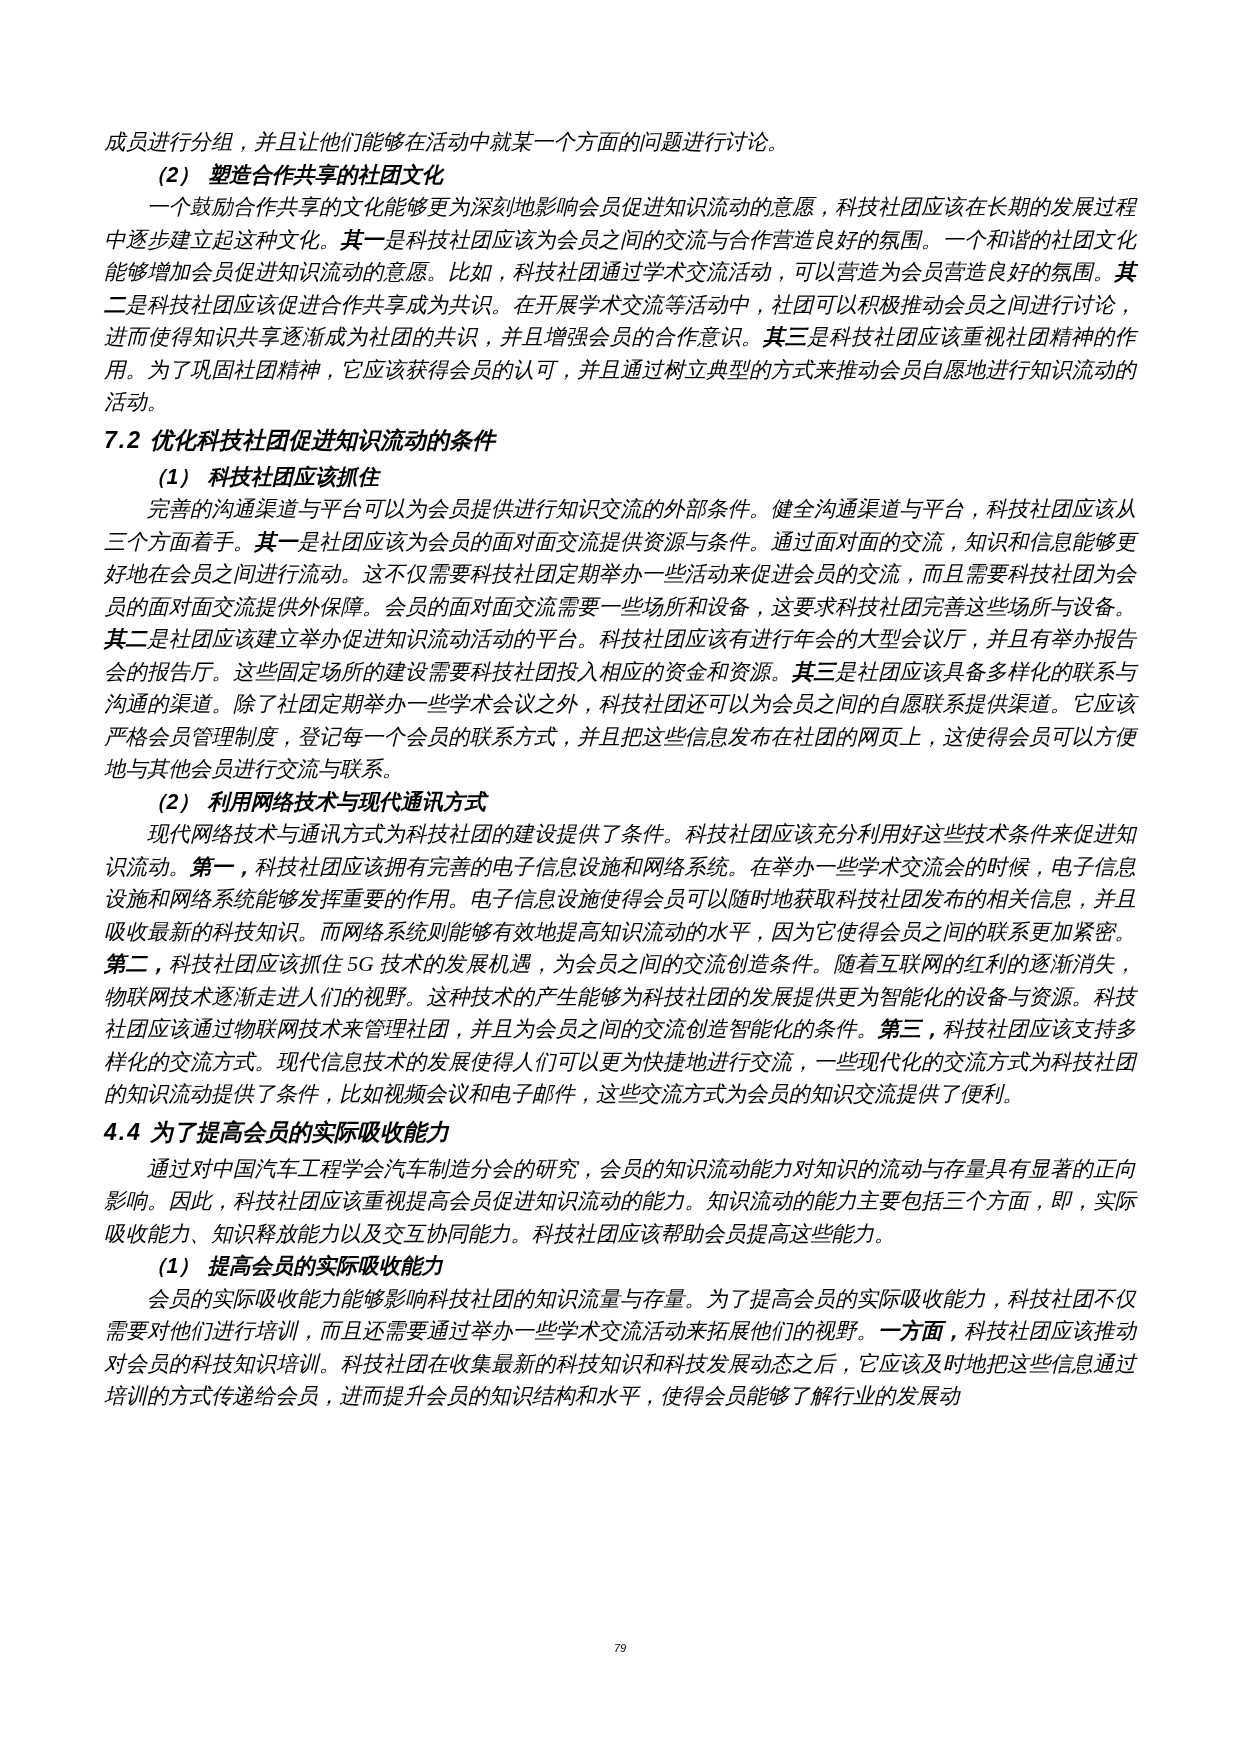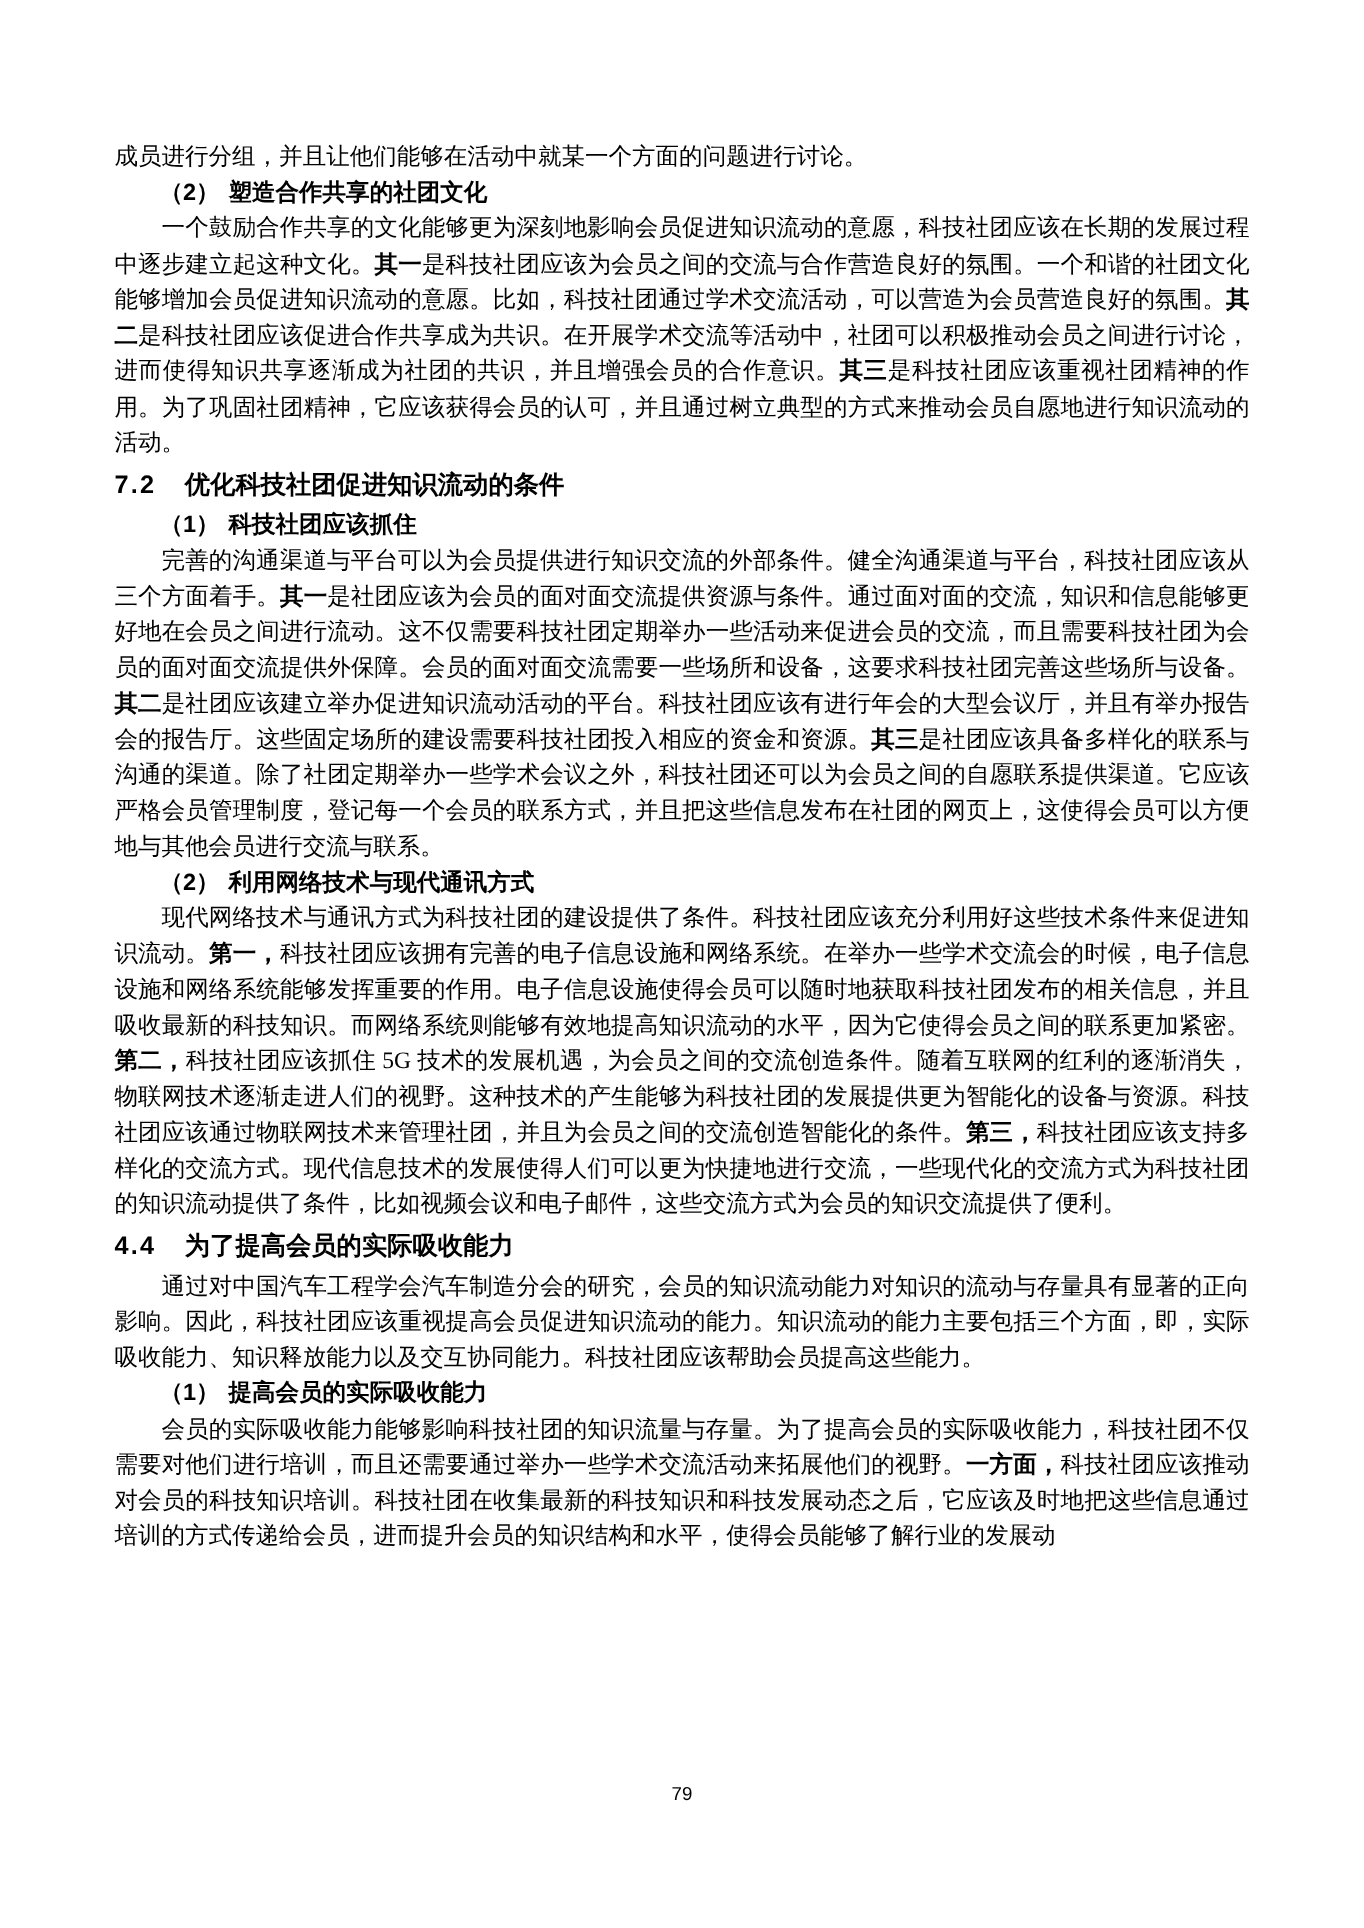--- a/index.html
+++ b/index.html
@@ -13,57 +13,58 @@
     color: #000000;
     font-family: "Liberation Serif", "DejaVu Serif", serif;
   }
   .page {
     position: relative;
     width: 1240px;
     height: 1753px;
     box-sizing: border-box;
     padding: 126px 104px 0 104px;
     overflow: hidden;
+    font-style: italic;
   }
   .doc-body { width: 1032px; }
   .para {
     margin: 0;
     font-size: 21.4px;
     line-height: 32.5px;
     text-align: justify;
     text-justify: inter-ideograph;
     text-indent: 2em;
   }
   .para.no-indent { text-indent: 0; }
   .b { font-weight: bold; }
   .heading {
     margin: 2px 0;
     font-size: 23px;
     line-height: 38px;
     font-weight: bold;
     font-family: "Liberation Sans", "DejaVu Sans", sans-serif;
   }
-  .heading .num { letter-spacing: 2px; margin-right: 26px; }
+  .heading .num { letter-spacing: 2px; margin-right: 8px; }
   .subheading {
     margin: 0;
     font-size: 21.4px;
     line-height: 32.5px;
     font-weight: bold;
     font-family: "Liberation Sans", "DejaVu Sans", sans-serif;
     padding-left: 41px;
   }
   .subheading.wide .title { margin-left: 8px; text-align: right; }
   .subheading.narrow .title { margin-left: 8px; }
   .page-number {
     position: absolute;
     left: 0;
     right: 0;
-    bottom: 112px;
+    bottom: 99px;
     text-align: center;
-    font-size: 17px;
+    font-size: 11px;
     font-family: "Liberation Sans", "DejaVu Sans", sans-serif;
   }
 </style>
 </head>
 <body>
 
 <div class="page">
   <div class="doc-body" id="doc-body">
       <p class="para no-indent"><span>成员进行分组，并且让他们能够在活动中就某一个方面的问题进行讨论。</span></p>
       <h3 class="subheading wide"><span class="num">（2）</span><span class="title">塑造合作共享的社团文化</span></h3>

